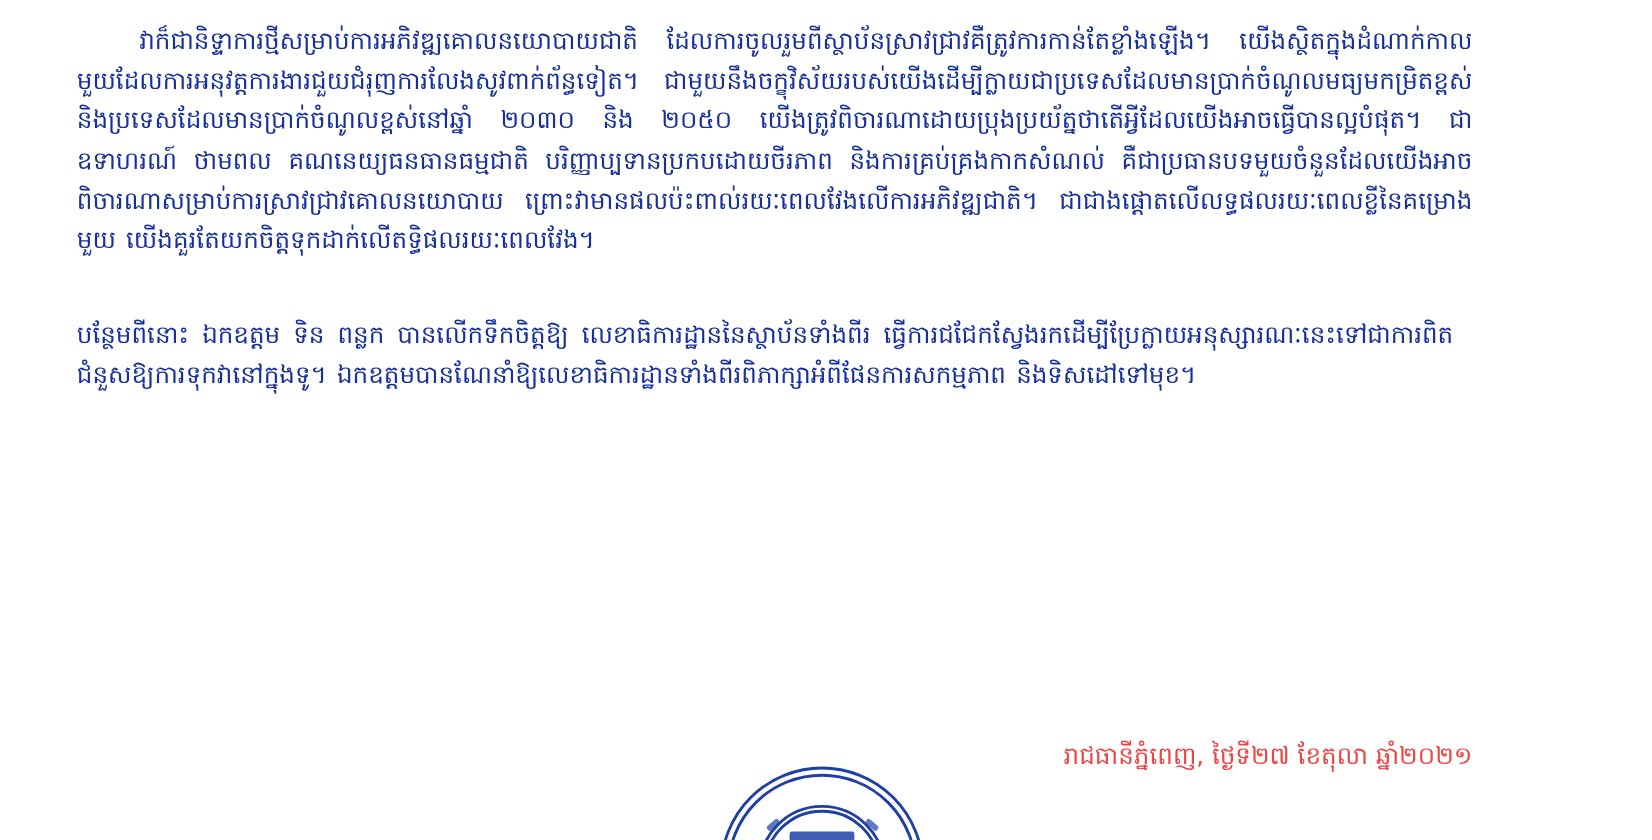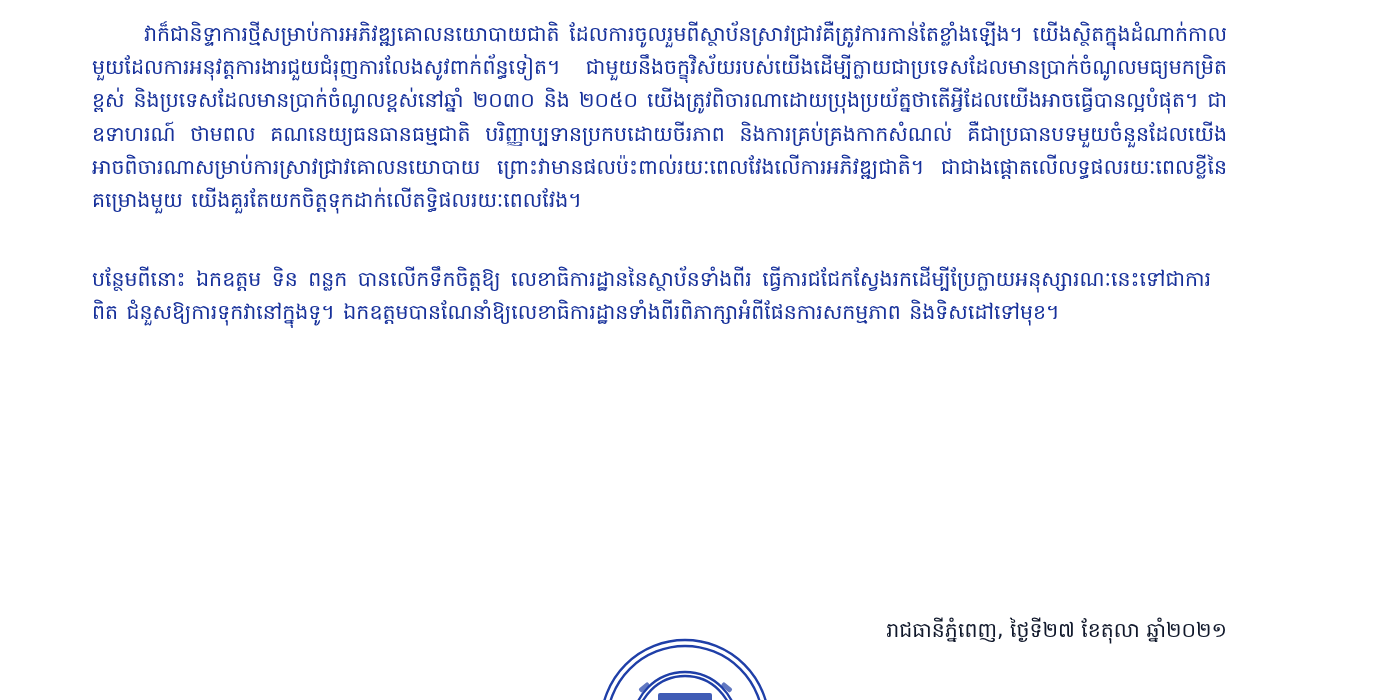--- a/index.html
+++ b/index.html
@@ -13,21 +13,21 @@
     font-family: "DejaVu Sans", sans-serif;
     color: #1a2f8a;
     position: relative;
     overflow: hidden;
   }
   .page {
     position: relative;
     width: 1377px;
     height: 607px;
     box-sizing: border-box;
-    padding: 10px 150px 0 92px;
+    padding: 10px 150px 0 64px;
   }
   .para {
     color: #16309a;
     font-size: 20.5px;
     line-height: 1.62;
     text-align: justify;
     text-justify: inter-word;
     word-spacing: 2px;
   }
   .para-1 {
@@ -39,21 +39,21 @@
     margin: 46px 16px 0 0;
   }
   .signature-block {
     position: absolute;
     left: 150px;
     right: 150px;
     top: 615px;
     text-align: right;
   }
   .sign-line {
-    color: #0f172a;
+    color: #ef4444;
     font-size: 20.5px;
     line-height: 1.5;
     white-space: nowrap;
   }
   .stamp {
     position: absolute;
     left: 598px;
     top: 637px;
     width: 175px;
     height: 175px;

